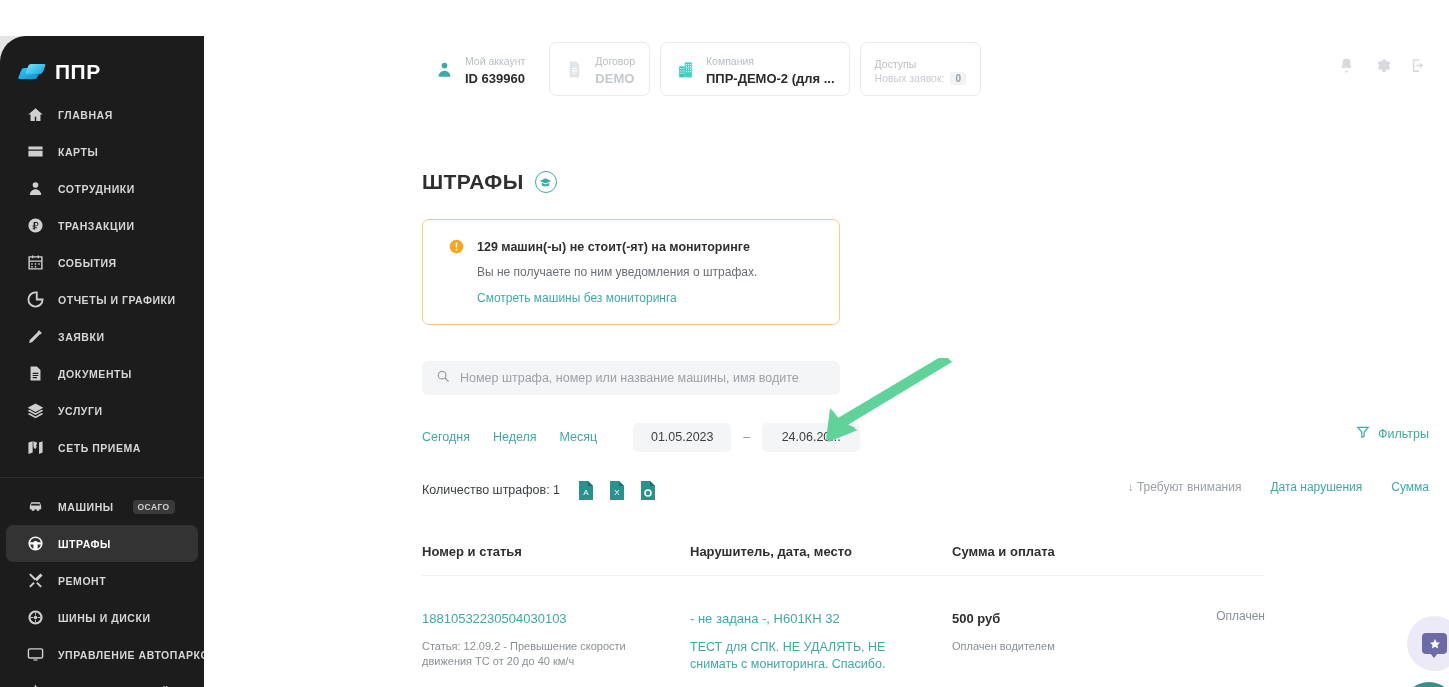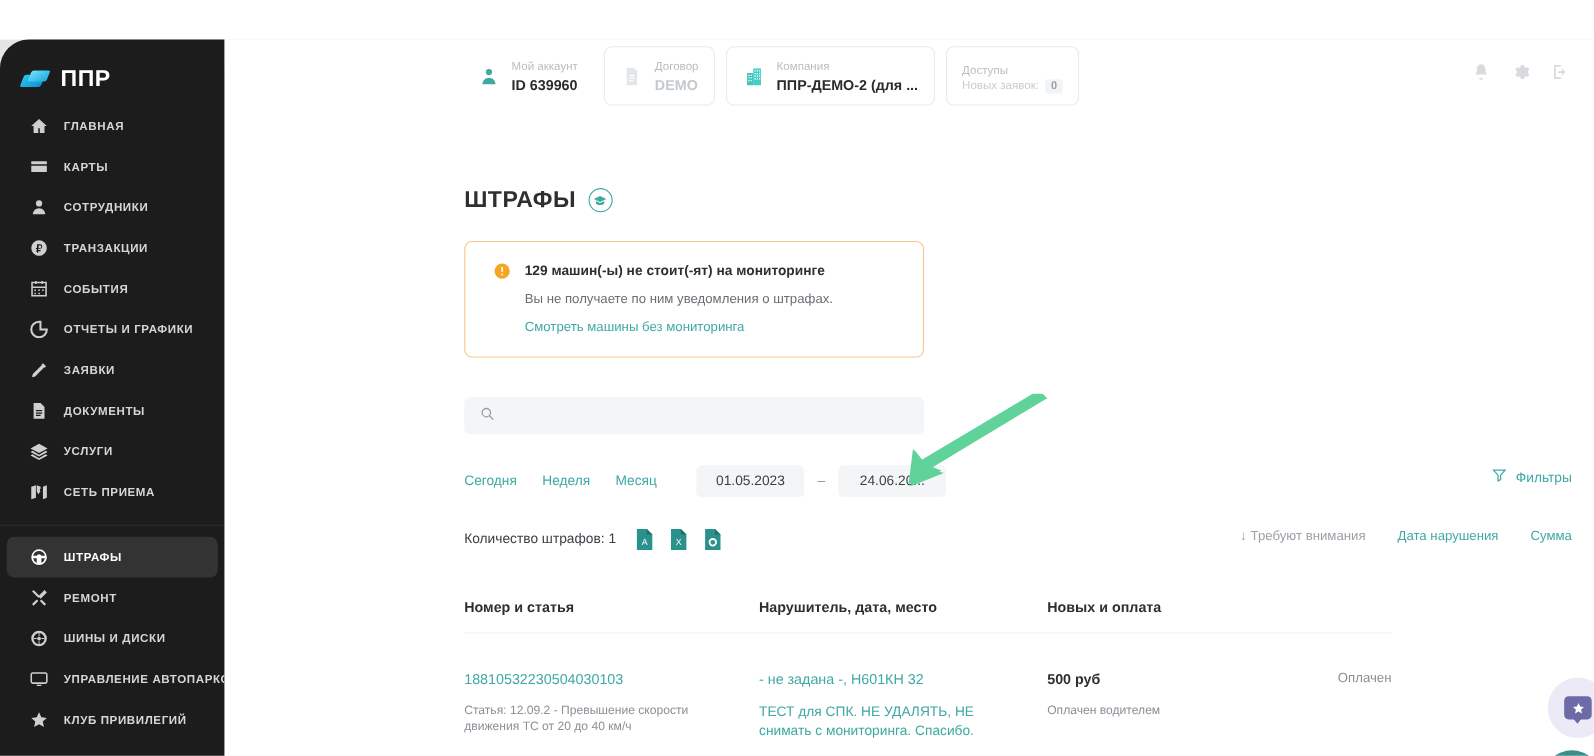--- a/index.html
+++ b/index.html
@@ -294,20 +294,30 @@
               <path d="M2 5l6-2v16l-6 2z"></path>
               <path d="M9 3l5 2v5.5c-1 1.8-2.6 4-2.6 4S9 11.8 9 10zm8 2l5-2v16l-5 2z"></path>
               <circle cx="14.4" cy="9" r="1.5" fill="#1c1c1c"></circle>
             </svg>
           </span>
         <span class="nav-label">СЕТЬ ПРИЕМА</span>
       </div>
 
       <div class="nav-sep"></div>
 
+      <div class="nav-item">
+        <span class="ico">
+            <svg viewBox="0 0 24 24">
+              <path d="M4 11l2-5h12l2 5v5h-2.2a2.3 2.3 0 01-4.6 0h-2.4a2.3 2.3 0 01-4.6 0H4z"></path>
+              <path d="M6.5 8h11l1 2.6h-13z" fill="#1c1c1c"></path>
+            </svg>
+          </span>
+        <span class="nav-label">МАШИНЫ</span>
+        <span class="nav-badge">ОСАГО</span>
+      </div>
       <div class="nav-item active">
         <span class="ico">
             <svg viewBox="0 0 24 24">
               <path d="M12 2a10 10 0 100 20 10 10 0 000-20zm0 2.2a7.8 7.8 0 017.6 6.1H15a3.3 3.3 0 00-6 0H4.4A7.8 7.8 0 0112 4.2zM10.9 13.4a3.3 3.3 0 00-1.9-1.1v7.3a7.8 7.8 0 01-4.5-6.2zm2.2 0h6.4a7.8 7.8 0 01-4.5 6.2v-7.3a3.3 3.3 0 00-1.9 1.1z"></path>
             </svg>
           </span>
         <span class="nav-label">ШТРАФЫ</span>
       </div>
       <div class="nav-item">
         <span class="ico">
@@ -450,20 +460,21 @@
         </span>
       </div>
 
       <div class="search-wrap">
         <span>
           <svg viewBox="0 0 24 24">
               <circle cx="10.5" cy="10.5" r="6.5" stroke-width="2.1"></circle>
               <path d="M15.5 15.5L21 21" stroke-width="2.1" stroke-linecap="round"></path>
             </svg>
         </span>
+        <input type="text" placeholder="Номер штрафа, номер или название машины, имя водите" style="">
       </div>
 
       <div class="filter-row">
         <span class="quick">Сегодня</span>
         <span class="quick">Неделя</span>
         <span class="quick">Месяц</span>
         <span class="date-group">
           <span class="date-box">01.05.2023</span>
           <span class="date-dash">–</span>
           <span class="date-box">24.06.20...</span>
@@ -507,21 +518,21 @@
           <span class="sort-item muted">↓ Требуют внимания</span>
           <span class="sort-item">Дата нарушения</span>
           <span class="sort-item">Сумма</span>
         </span>
       </div>
 
       <div class="tbl">
         <div class="tbl-head">
           <span class="th col1">Номер и статья</span>
           <span class="th col2">Нарушитель, дата, место</span>
-          <span class="th col3">Новых и оплата</span>
+          <span class="th col3">Сумма и оплата</span>
         </div>
         <div class="tbl-row">
           <span class="col1">
             <span class="cell-main">18810532230504030103</span>
             <div class="cell-sub">Статья: 12.09.2 - Превышение скорости движения ТС от 20 до 40 км/ч</div>
           </span>
           <span class="col2">
             <span class="cell-main">- не задана -, Н601КН 32</span>
             <div class="cell-sub teal">ТЕСТ для СПК. НЕ УДАЛЯТЬ, НЕ снимать с мониторинга. Спасибо.</div>
           </span>

